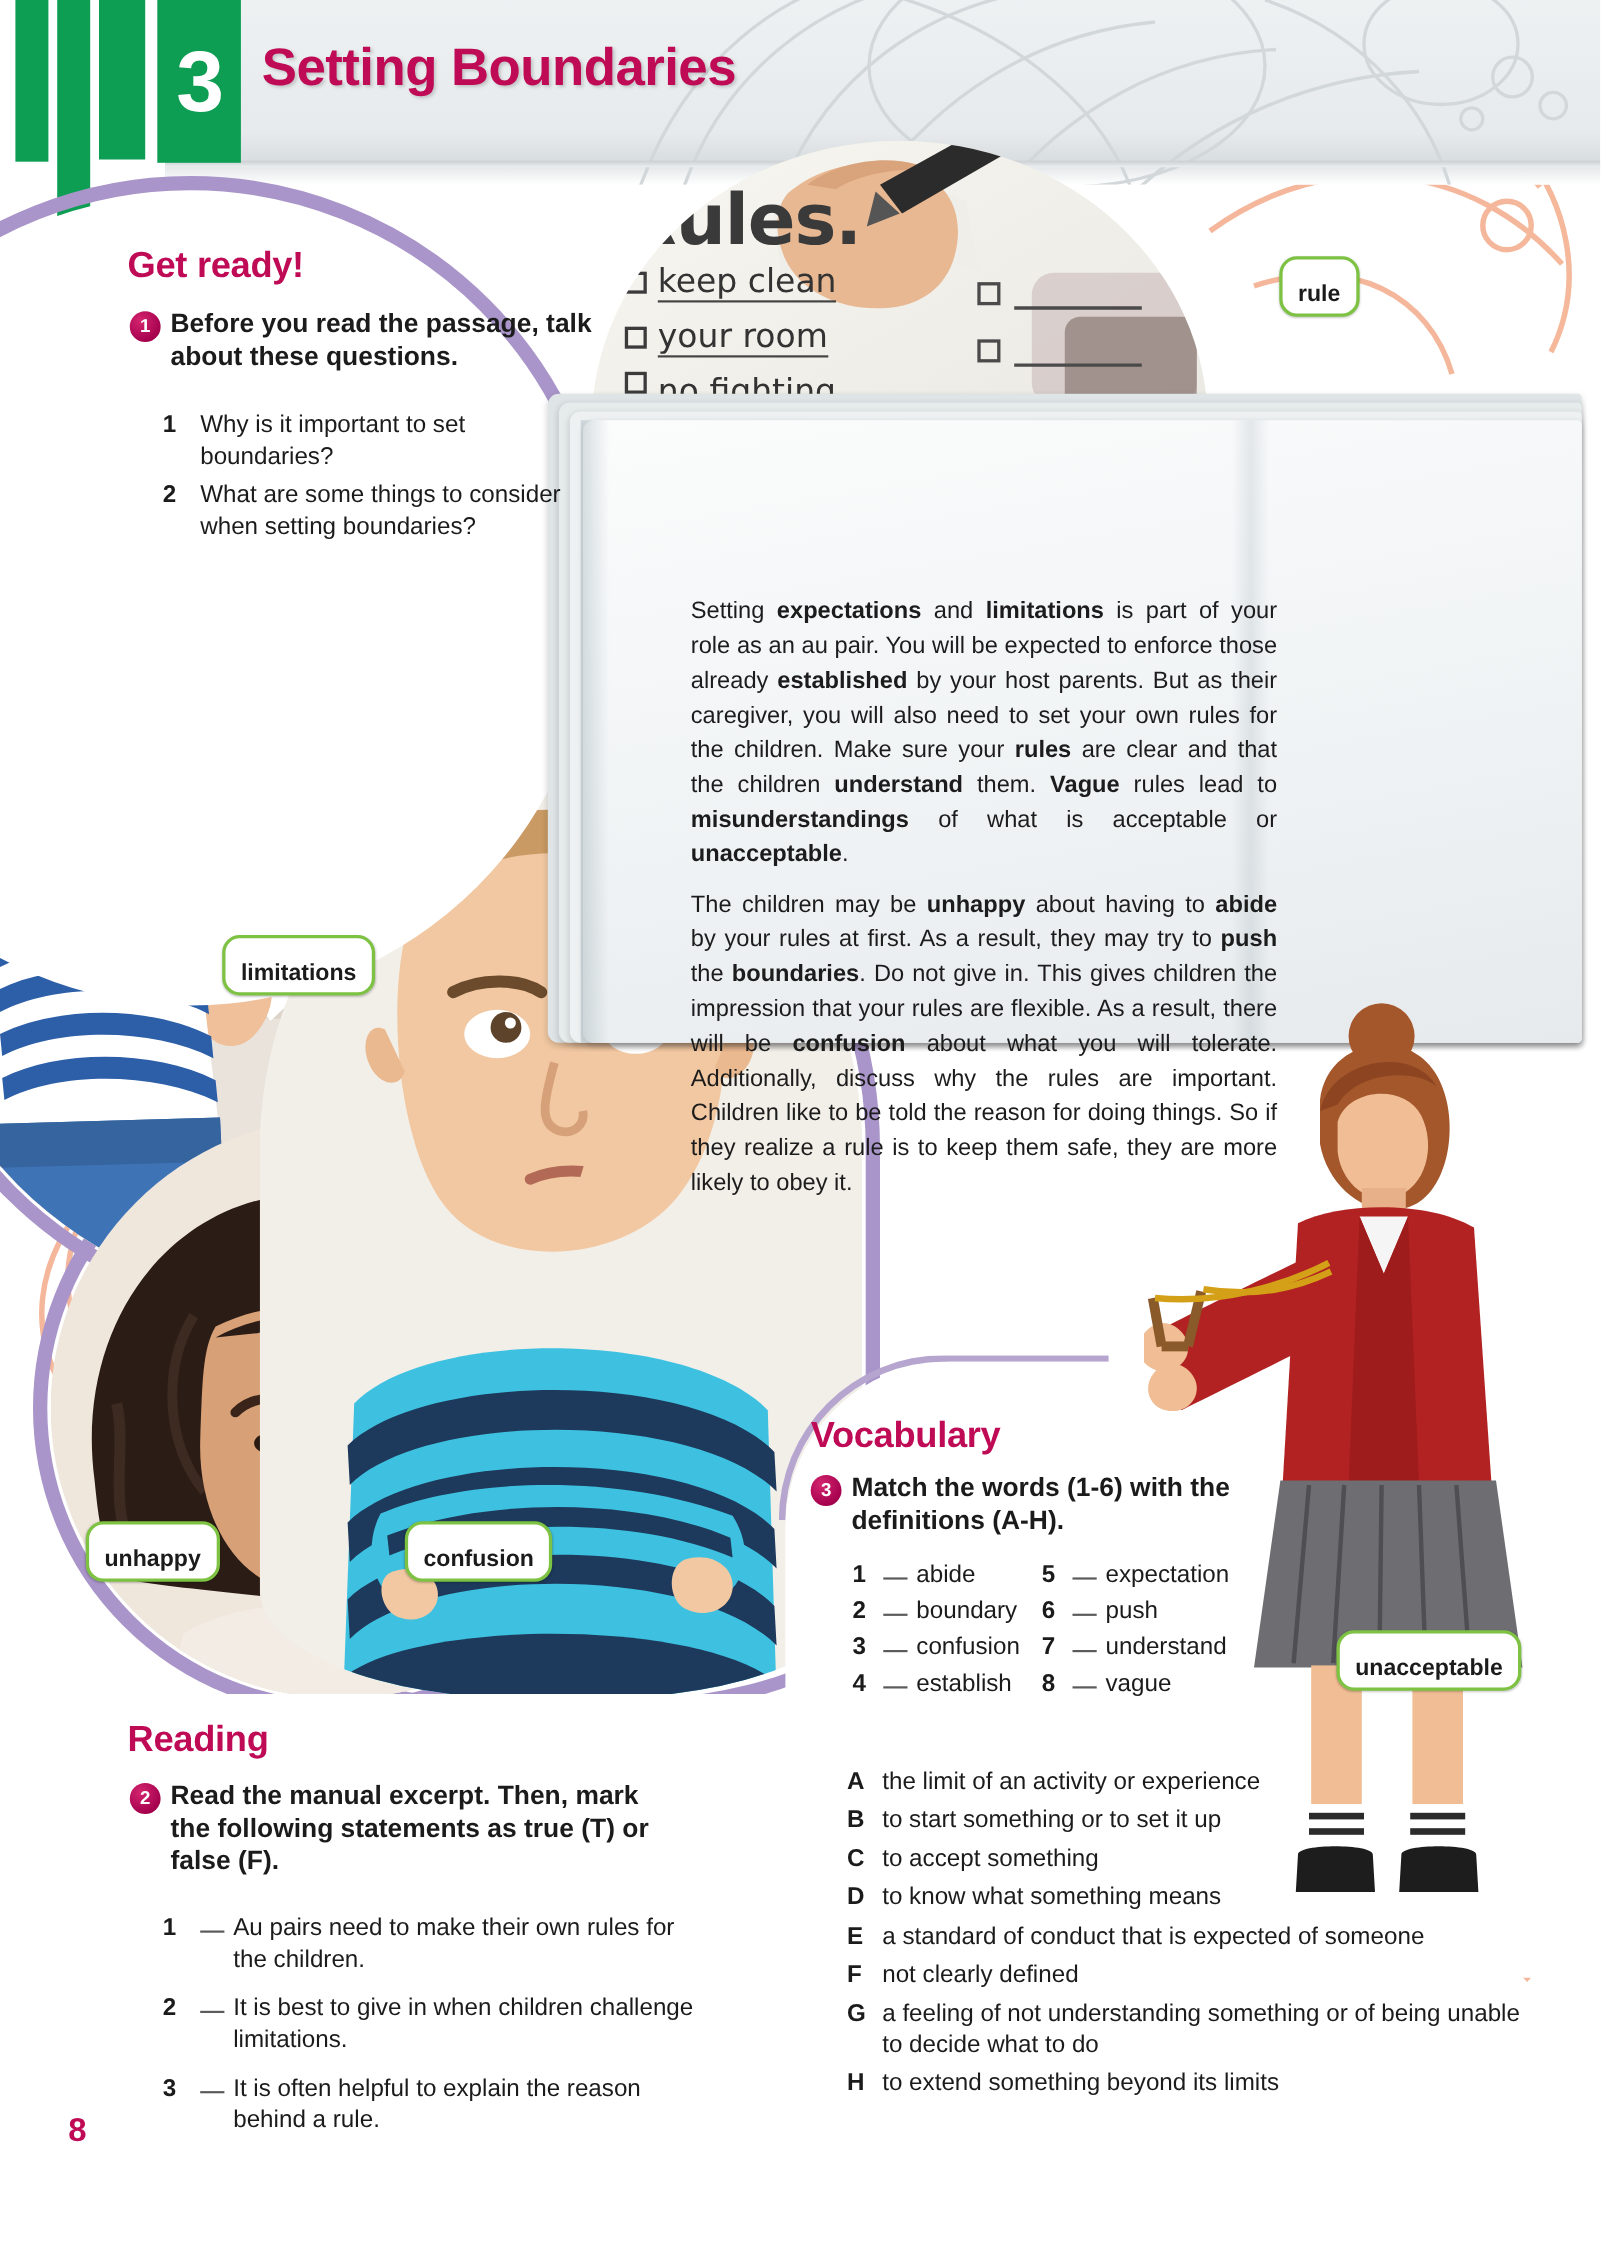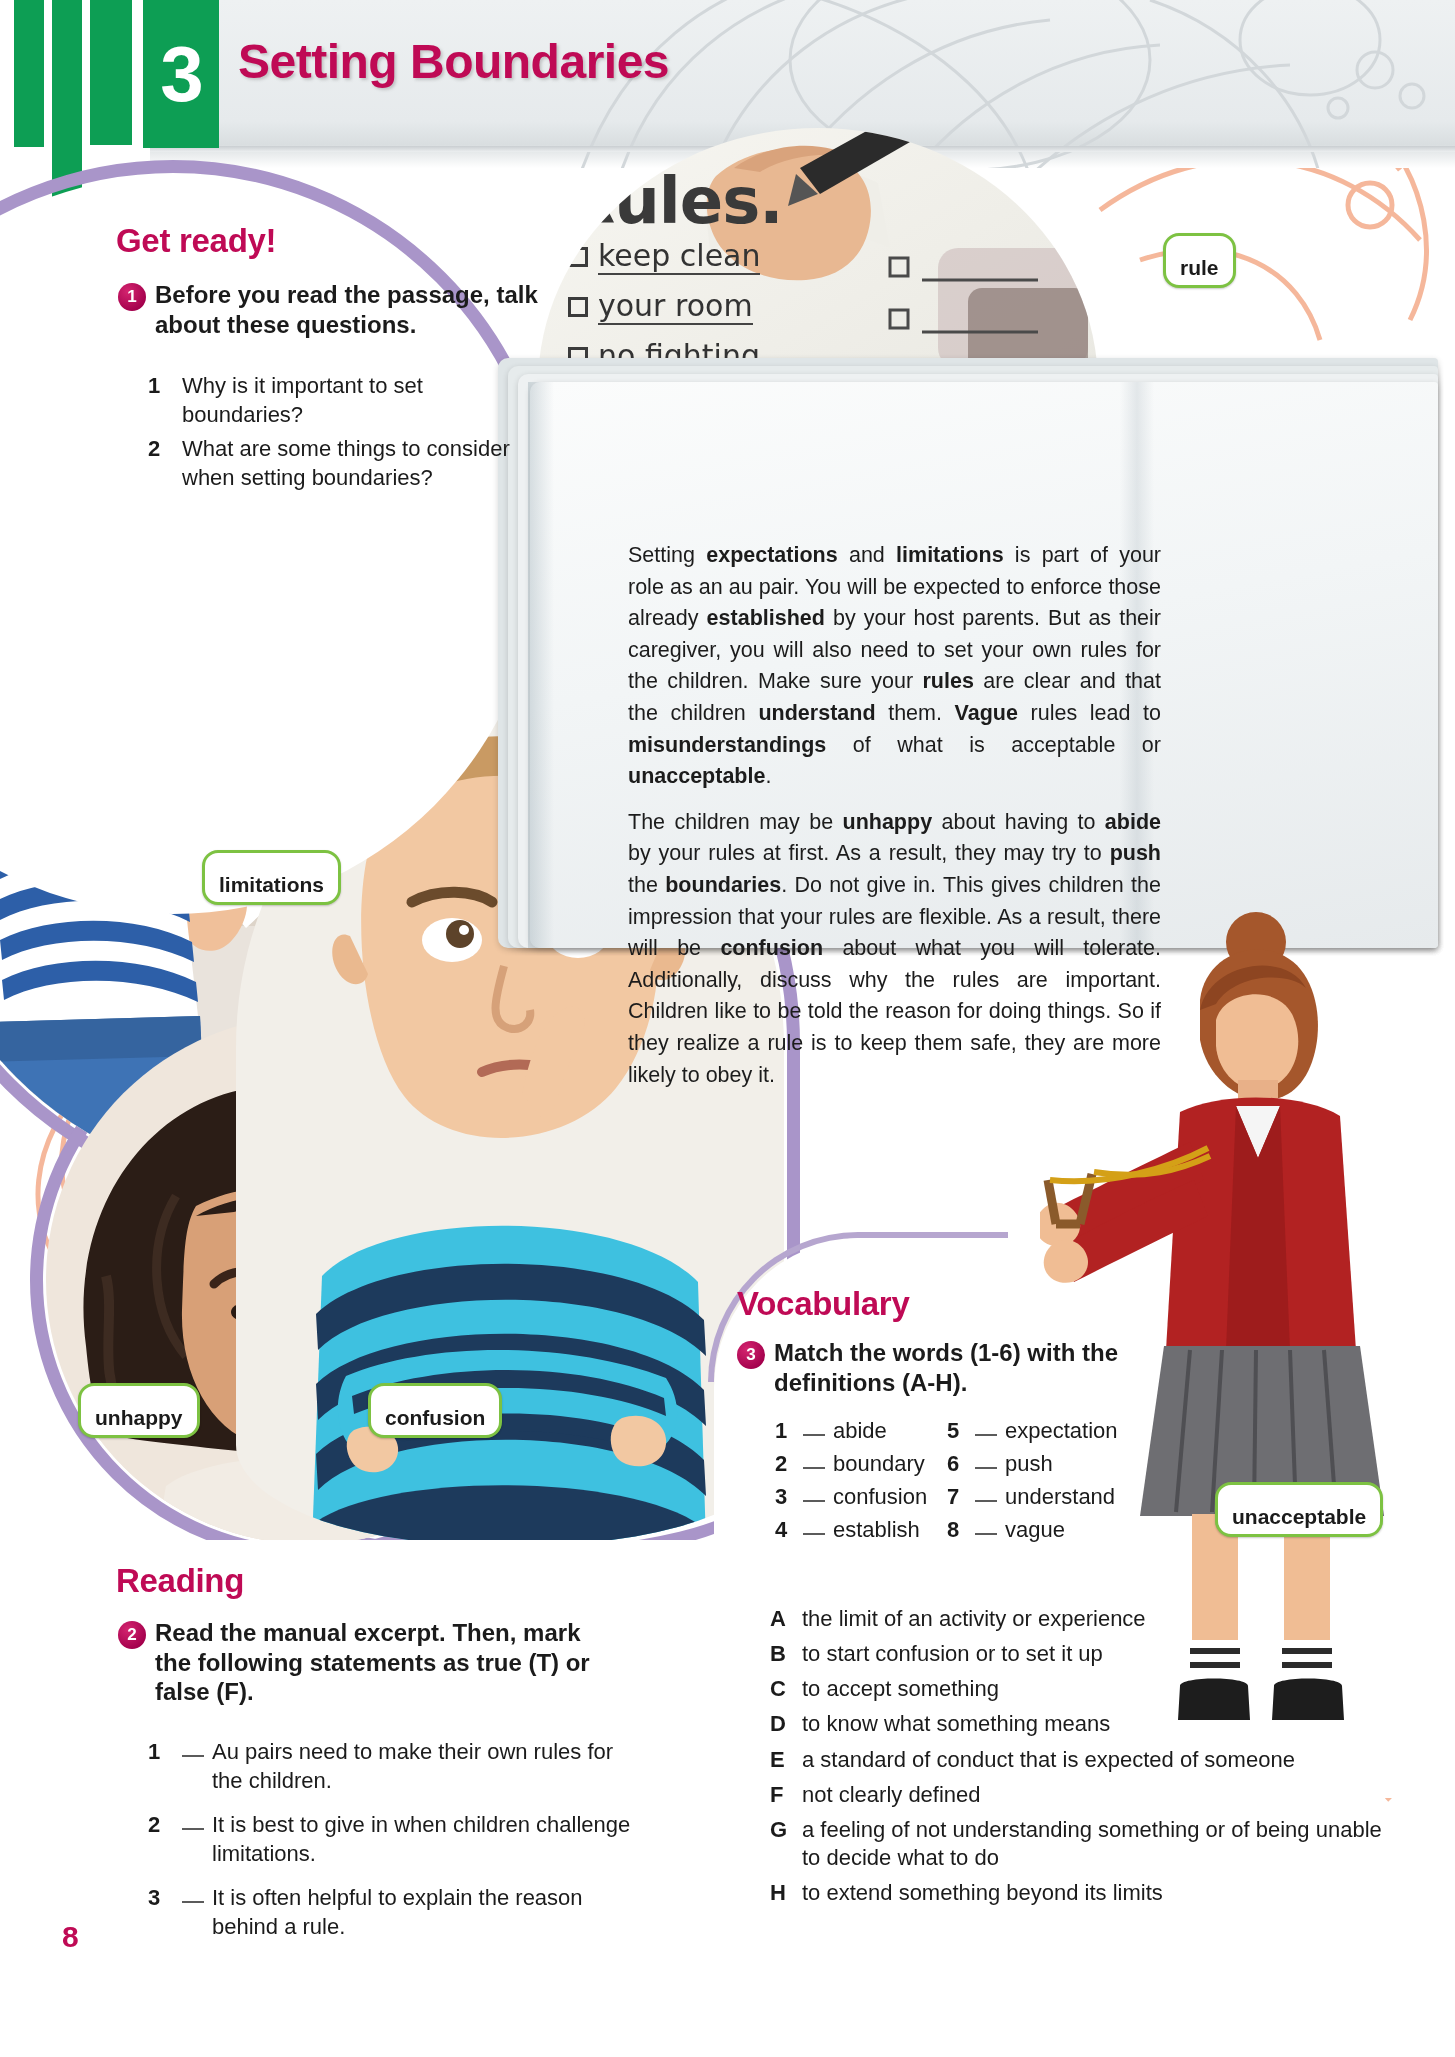--- a/index.html
+++ b/index.html
@@ -273,21 +273,21 @@
 
     <div style="position:absolute;left:30px;top:110px;width:420px;">
       <div style="display:flex;align-items:center;margin-bottom:13px;">
         <span style="display:inline-block;width:20px;height:20px;border:3px solid #3b3b3b;margin-right:10px;"></span>
         <span style="font-size:30px;color:#333;border-bottom:2px solid #444;font-family:'DejaVu Sans',sans-serif;">keep clean</span>
       </div>
       <div style="display:flex;align-items:center;margin-bottom:13px;">
         <span style="display:inline-block;width:20px;height:20px;border:3px solid #3b3b3b;margin-right:10px;"></span>
         <span style="font-size:30px;color:#333;border-bottom:2px solid #444;font-family:'DejaVu Sans',sans-serif;">your room</span>
       </div>
-      <div style="display:flex;align-items:center;margin-bottom:13px;">
+      <div style="display:flex;margin-bottom:13px;">
         <span style="display:inline-block;width:20px;height:20px;border:3px solid #3b3b3b;margin-right:10px;"></span>
         <span style="font-size:30px;color:#333;border-bottom:2px solid #444;font-family:'DejaVu Sans',sans-serif;">no fighting</span>
       </div>
       <div style="display:flex;align-items:center;">
         <span style="display:inline-block;width:20px;height:20px;border:3px solid #3b3b3b;margin-right:10px;"></span>
         <span style="font-size:30px;color:#333;border-bottom:2px solid #444;font-family:'DejaVu Sans',sans-serif;">talk quietly</span>
       </div>
     </div>
 
     <svg width="560" height="560" viewBox="0 0 560 560" style="position:absolute;inset:0;">
@@ -598,21 +598,21 @@
     </div>
   </div>
 
   <div class="def-list" style="left:770px; top:1605px; width:620px;">
     <div class="def-row">
       <span class="dl">A</span>
       <span class="dt">the limit of an activity or experience</span>
     </div>
     <div class="def-row">
       <span class="dl">B</span>
-      <span class="dt">to start confusion or to set it up</span>
+      <span class="dt">to start something or to set it up</span>
     </div>
     <div class="def-row">
       <span class="dl">C</span>
       <span class="dt">to accept something</span>
     </div>
     <div class="def-row">
       <span class="dl">D</span>
       <span class="dt">to know what something means</span>
     </div>
     <div class="def-row">

